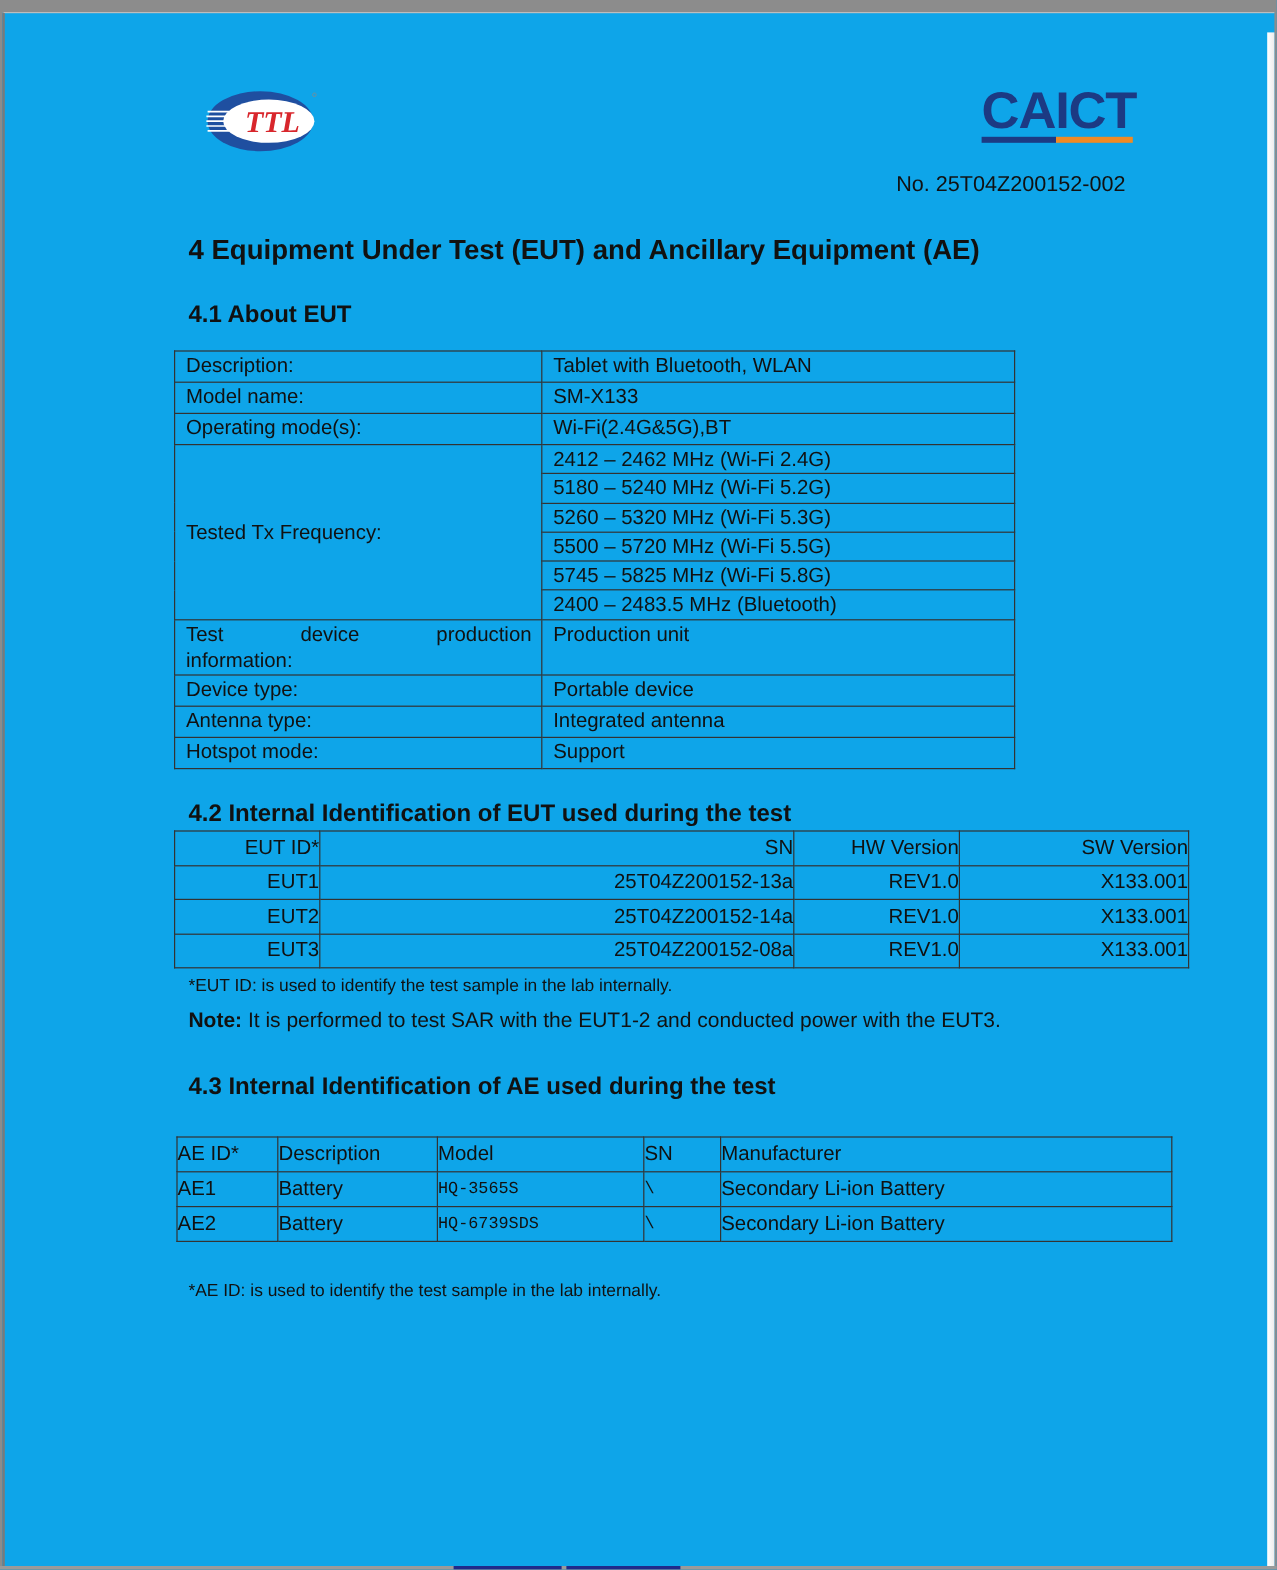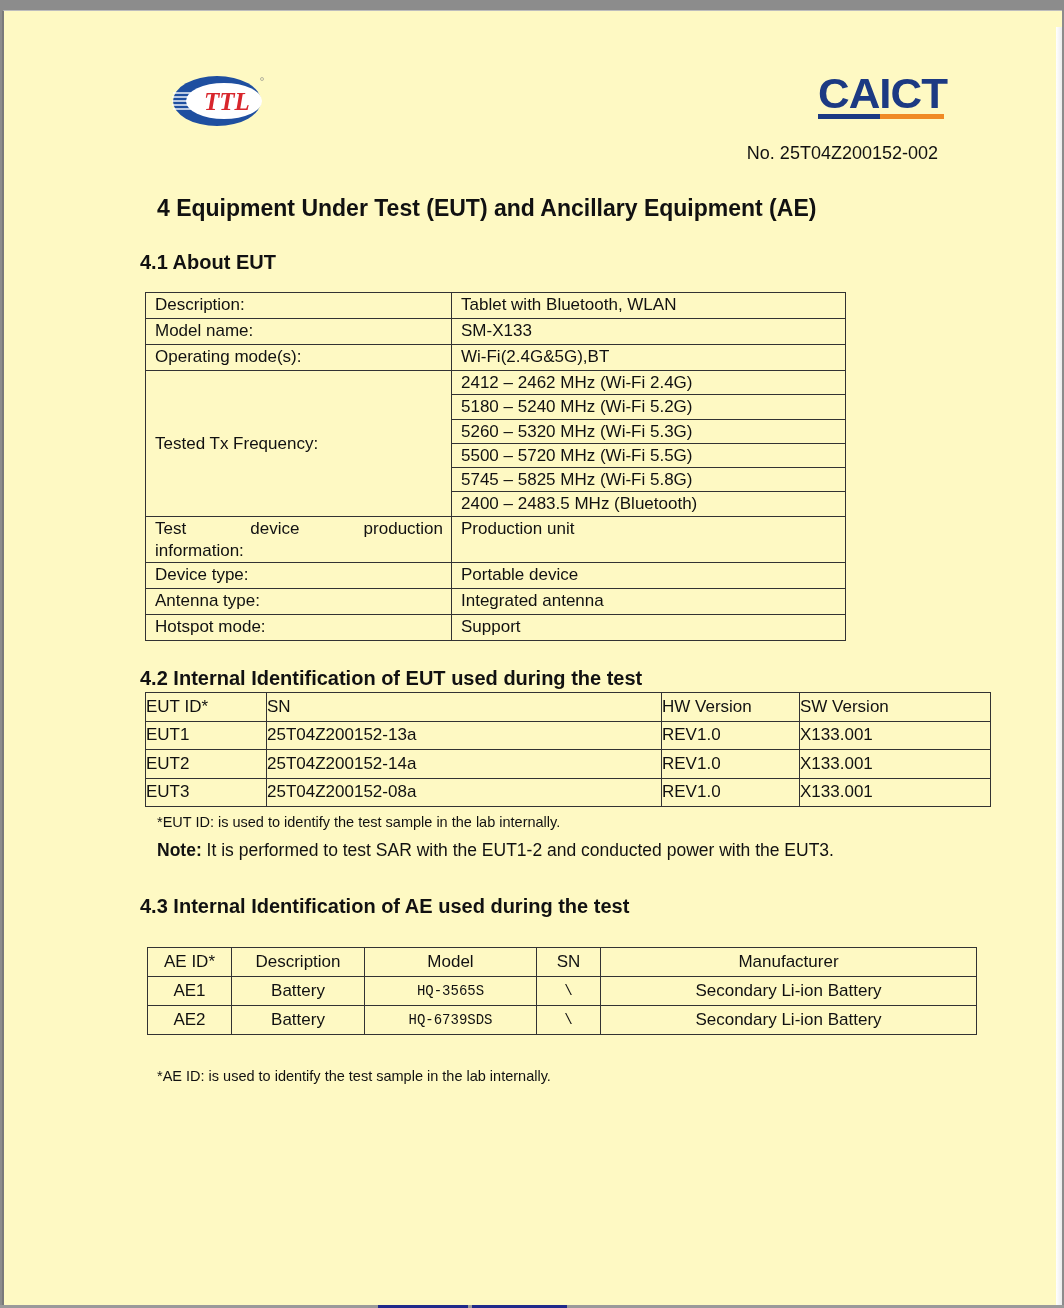--- a/index.html
+++ b/index.html
@@ -7,21 +7,21 @@
     body {
       background: #8c8c8c;
       font-family: "Liberation Sans", sans-serif;
       color: #111;
       position: relative;
     }
     .page {
       position: absolute;
       left: 2px; top: 10px;
       width: 1060px; height: 1296px;
-      background: #fef9c3;
+      background: #0ea5e9;
       border-left: 2px solid #7a7a7a;
       border-top: 1px solid #bdbdbd;
     }
     .right-shadow {
       position: absolute; right: 0; top: 16px; width: 6px; height: 1280px;
       background: linear-gradient(to right, #ffffff, #ececec);
     }
     .bottom-bar {
       position: absolute; left: 0; bottom: 0; width: 1064px; height: 3px;
       background: #9a9a9a;
@@ -43,47 +43,47 @@
 
     .report-no {
       position: absolute; right: 124px; top: 132px;
       font-size: 18px; color: #111;
     }
     h1.chapter {
       position: absolute; left: 153px; top: 184px;
       font-size: 23px; font-weight: bold; color: #111;
     }
     h2.section {
-      position: absolute; left: 136px; font-size: 20px; font-weight: bold; color: #111;
+      position: absolute; left: 153px; font-size: 20px; font-weight: bold; color: #111;
     }
     table { border-collapse: collapse; position: absolute; font-size: 17px; }
     td, th { border: 1px solid #333; font-weight: normal; }
     
     .about-table { left: 141px; top: 281px; width: 701px; }
     .about-table td { padding: 1px 8px 0 9px; height: 26px; vertical-align: top; line-height: 22px; }
     .about-table td.label { width: 306px; }
     .about-table td.freq-label { vertical-align: middle; }
     .about-table tr.freq td.val { height: 24.3px; line-height: 22px; }
     .justify-label { display: flex; justify-content: space-between; }
     .about-table tr.tall td { height: 46px; }
 
     
     .eut-table { left: 141px; top: 681px; width: 846px; }
-    .eut-table td { text-align: left; height: 28.5px; vertical-align: middle; }
+    .eut-table td { text-align: right; height: 28.5px; vertical-align: middle; }
     .eut-table .c1 { width: 121px; }
     .eut-table .c2 { width: 395px; }
     .eut-table .c3 { width: 138px; }
 
     .footnote { position: absolute; left: 153px; font-size: 14.5px; color: #111; }
     .note { position: absolute; left: 153px; top: 829px; font-size: 17.5px; color: #111; }
     .note b { font-weight: bold; }
 
     
     .ae-table { left: 143px; top: 936px; width: 830px; }
-    .ae-table td { text-align: center; height: 29px; vertical-align: middle; }
+    .ae-table td { text-align: left; height: 29px; vertical-align: middle; }
     .ae-table .c1 { width: 84px; }
     .ae-table .c2 { width: 133px; }
     .ae-table .c3 { width: 172px; }
     .ae-table .c4 { width: 64px; }
     .serif { font-family: Liberation Mono, monospace; font-size: 14px; }
   </style>
 </head>
 <body>
 
 <div class="page">

